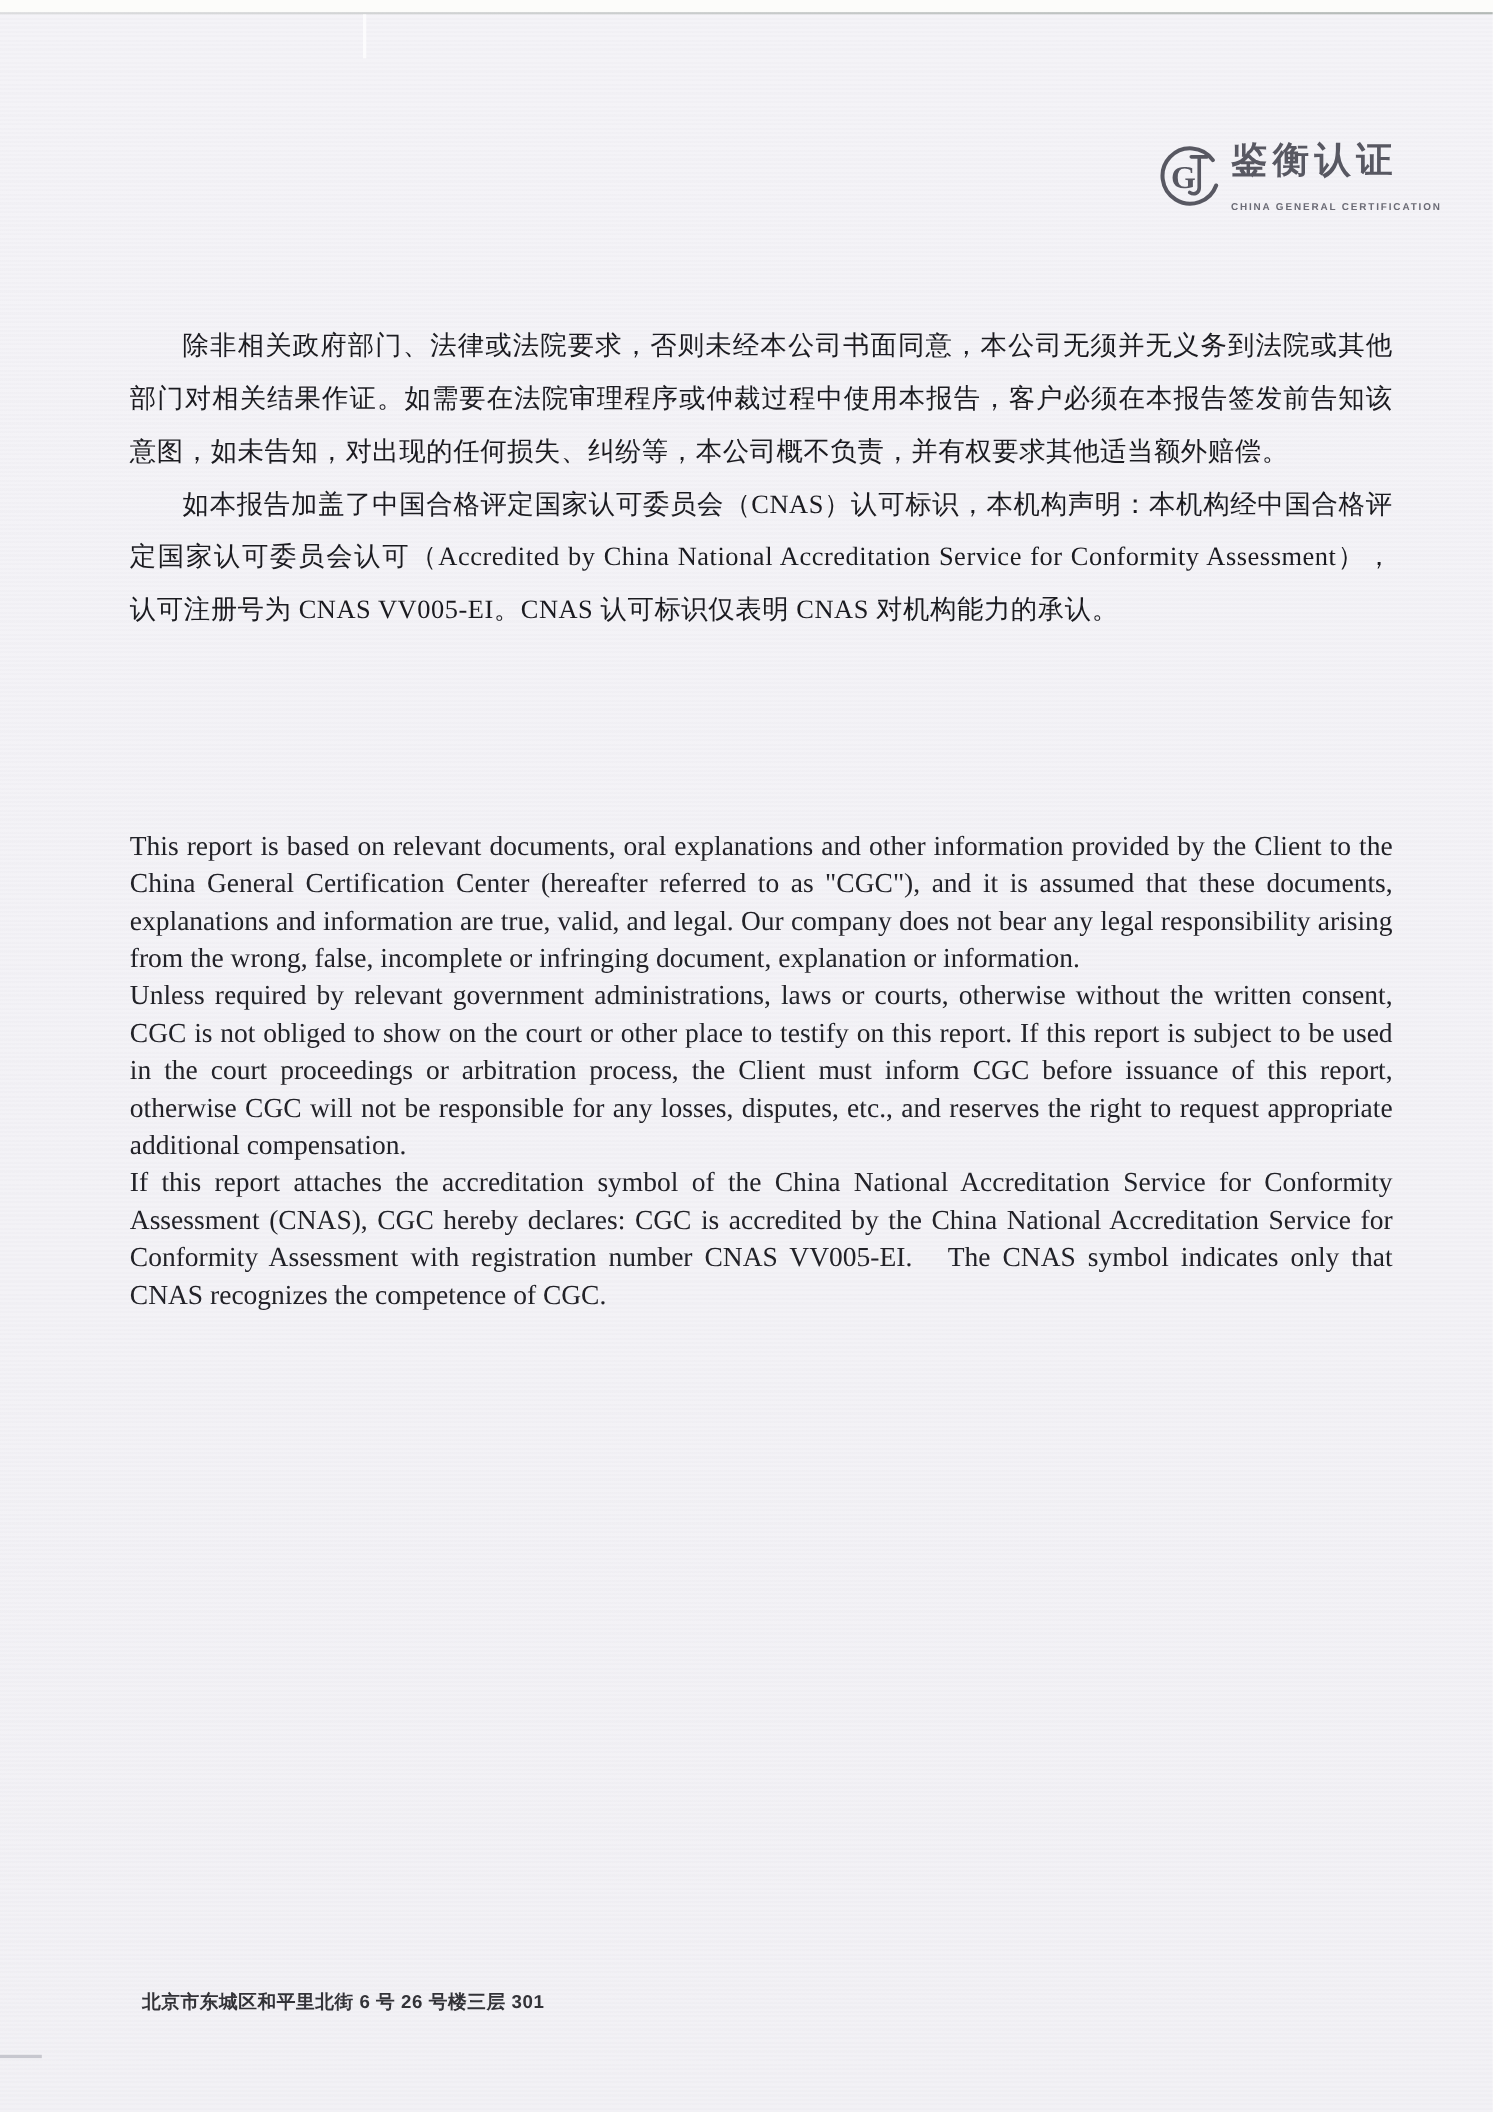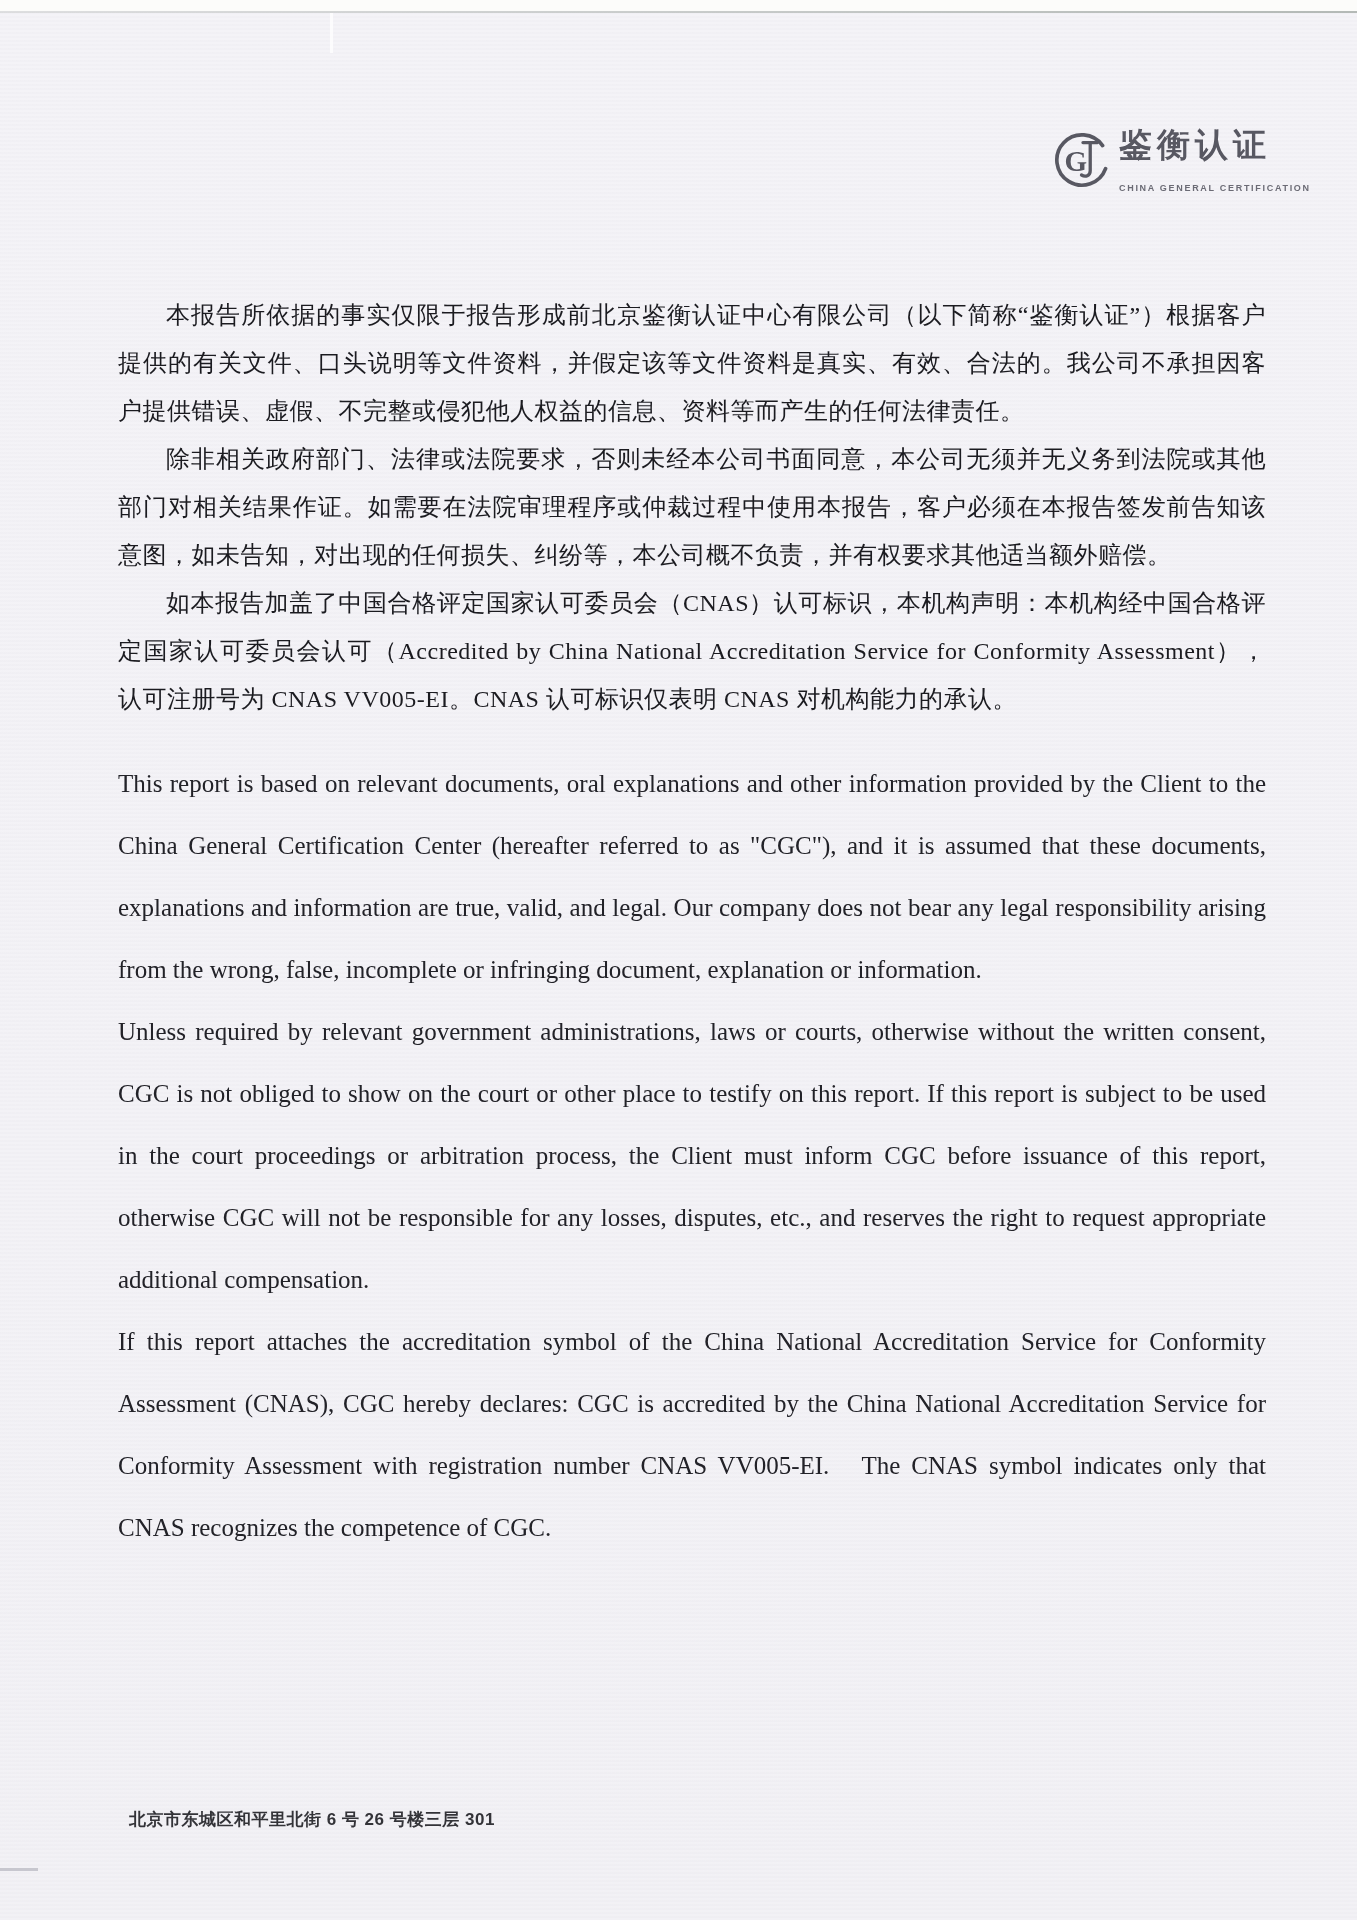--- a/index.html
+++ b/index.html
@@ -68,21 +68,21 @@
     line-height: 48px;
     letter-spacing: 0.5px;
     color: #1b1b20;
     text-align: justify;
   }
   .cn-block p { margin: 0; text-indent: 2em; }
   .en-block {
     position: absolute; left: 118px; top: 742px; width: 1148px;
     font-family: "Liberation Serif", "DejaVu Serif", serif;
     font-size: 25px;
-    line-height: 62px;
+    line-height: 34px;
     color: #222228;
     text-align: justify;
   }
   .en-block p { margin: 0; }
   .footer {
     position: absolute; left: 118px; top: 1790px;
     font-family: "Liberation Sans", sans-serif;
     font-size: 17px;
     font-weight: 600;
     line-height: 38px;
@@ -108,21 +108,20 @@
       <text x="12" y="41" font-size="30" font-weight="600" font-family="Liberation Serif, serif" fill="#585862">G</text>
       <path d="M 31 12 L 46 12 M 38.5 12 L 38.5 41 C 38.5 46.5 33.5 48 29.5 45.5" fill="none" stroke="#585862" stroke-width="3.4" stroke-linecap="round"></path>
     </svg>
     <div class="logo-text">
       <div class="logo-name-cn">鉴衡认证</div>
       <div class="logo-name-en">CHINA GENERAL CERTIFICATION</div>
     </div>
   </div>
 
   <div class="cn-block">
-    <p>本报告所依据的事实仅限于报告形成前北京鉴衡认证中心有限公司（以下简称“鉴衡认证”）根据客户提供的有关文件、口头说明等文件资料，并假定该等文件资料是真实、有效、合法的。我公司不承担因客户提供错误、虚假、不完整或侵犯他人权益的信息、资料等而产生的任何法律责任。</p>
     <p>除非相关政府部门、法律或法院要求，否则未经本公司书面同意，本公司无须并无义务到法院或其他部门对相关结果作证。如需要在法院审理程序或仲裁过程中使用本报告，客户必须在本报告签发前告知该意图，如未告知，对出现的任何损失、纠纷等，本公司概不负责，并有权要求其他适当额外赔偿。</p>
     <p>如本报告加盖了中国合格评定国家认可委员会（CNAS）认可标识，本机构声明：本机构经中国合格评定国家认可委员会认可（Accredited by China National Accreditation Service for Conformity Assessment），认可注册号为 CNAS VV005-EI。CNAS 认可标识仅表明 CNAS 对机构能力的承认。</p>
   </div>
 
   <div class="en-block">
     <p>This report is based on relevant documents, oral explanations and other information provided by the Client to the China General Certification Center (hereafter referred to as "CGC"), and it is assumed that these documents, explanations and information are true, valid, and legal. Our company does not bear any legal responsibility arising from the wrong, false, incomplete or infringing document, explanation or information.</p>
     <p>Unless required by relevant government administrations, laws or courts, otherwise without the written consent, CGC is not obliged to show on the court or other place to testify on this report. If this report is subject to be used in the court proceedings or arbitration process, the Client must inform CGC before issuance of this report, otherwise CGC will not be responsible for any losses, disputes, etc., and reserves the right to request appropriate additional compensation.</p>
     <p>If this report attaches the accreditation symbol of the China National Accreditation Service for Conformity Assessment (CNAS), CGC hereby declares: CGC is accredited by the China National Accreditation Service for Conformity Assessment with registration number CNAS VV005-EI.&nbsp;&nbsp; The CNAS symbol indicates only that CNAS recognizes the competence of CGC.</p>
   </div>
 

